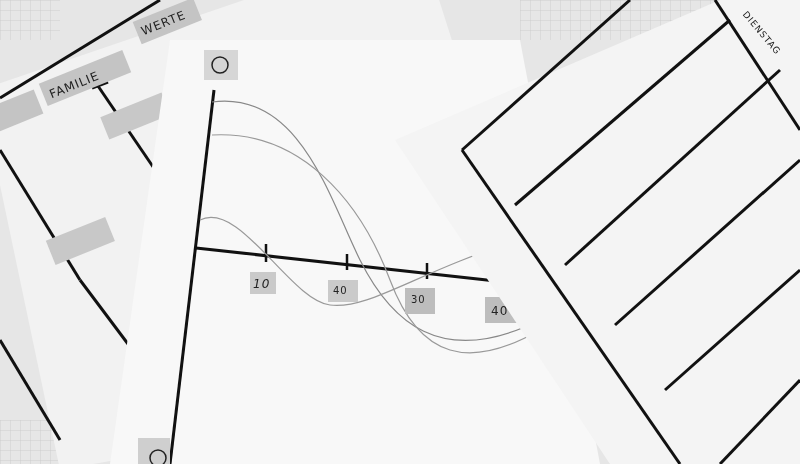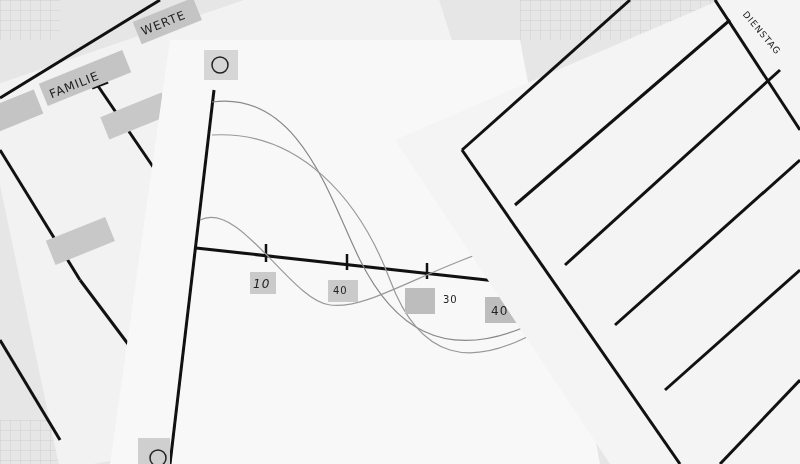--- a/index.html
+++ b/index.html
@@ -89,16 +89,16 @@
       <line x1="715" y1="0" x2="800" y2="130"></line>
       <line x1="745" y1="0" x2="800" y2="80" opacity="0"></line>
     </g>
   </svg>
 
   <span class="label" style="left:48px;top:78px;transform:rotate(-22deg);">FAMILIE</span>
   <span class="label" style="left:140px;top:16px;transform:rotate(-22deg);">WERTE</span>
   
   <span class="label" style="left:253px;top:277px;font-size:12px;font-style:italic;">10</span>
   <span class="label" style="left:333px;top:285px;font-size:10px;">40</span>
-  <span class="label" style="left:411px;top:294px;font-size:10px;margin-left:32px;">30</span>
+  <span class="label" style="left:411px;top:294px;font-size:10px;">30</span>
   <span class="label" style="left:491px;top:304px;font-size:12px;">40</span>
   <span class="label" style="left:735px;top:28px;font-size:9px;transform:rotate(50deg);">DIENSTAG</span>
 </div>
 
 </body></html>

